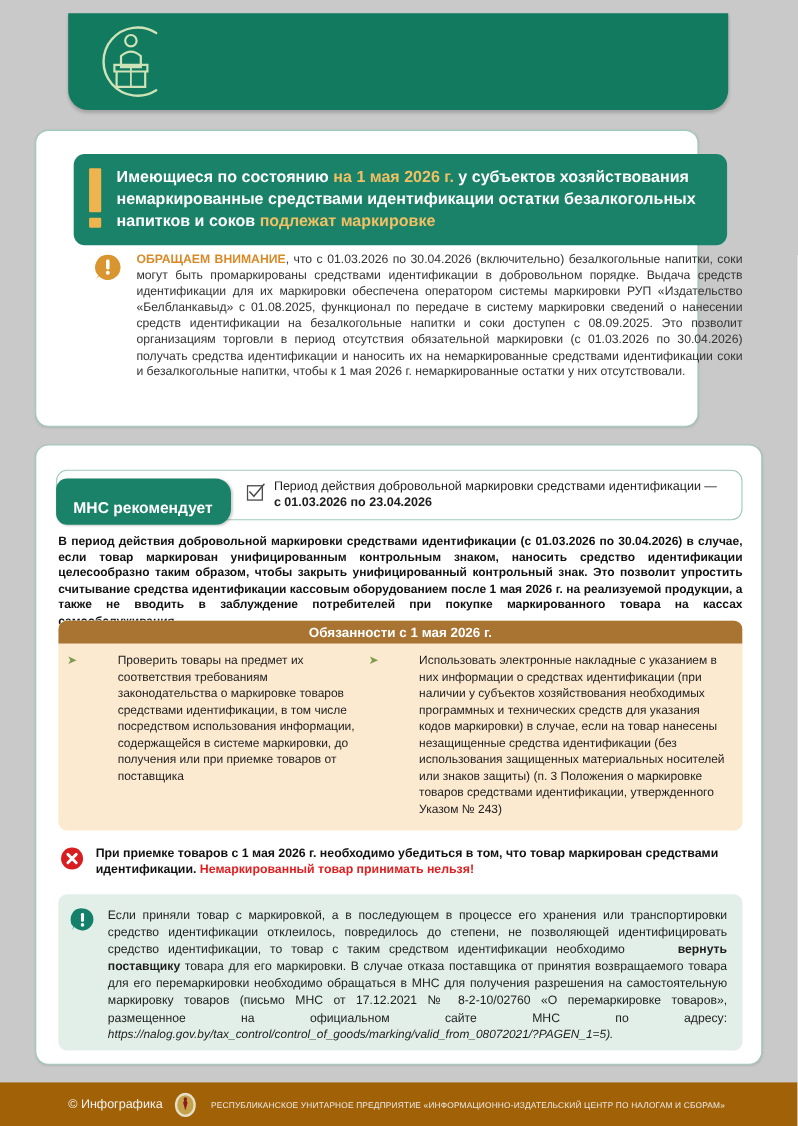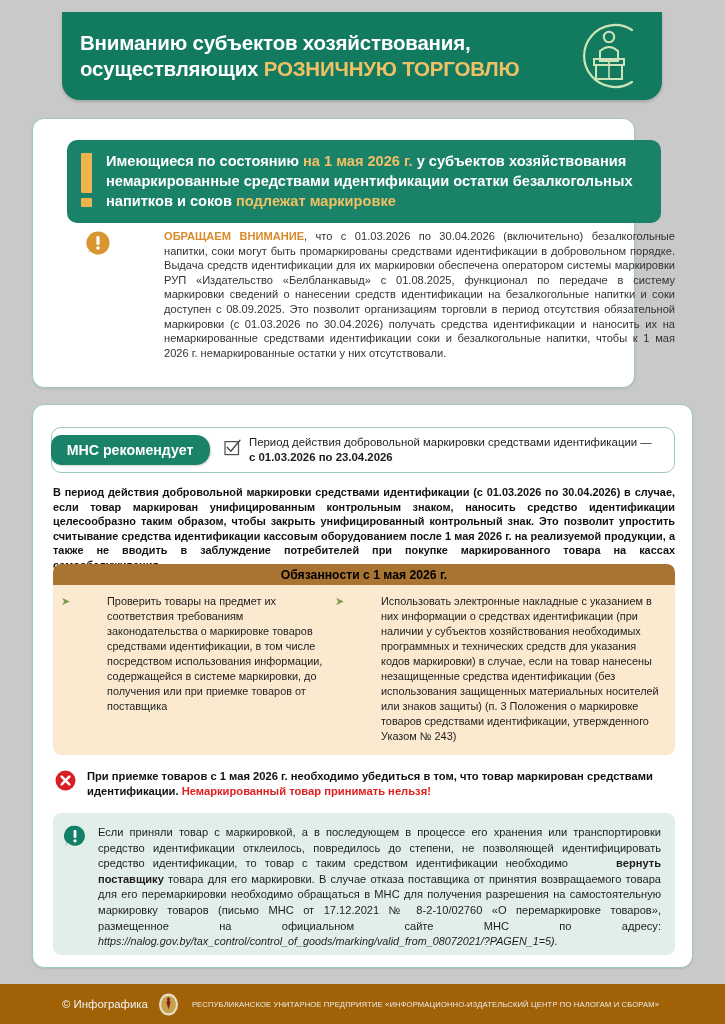--- a/index.html
+++ b/index.html
@@ -128,21 +128,20 @@
     width: 26px;
     height: 26px;
     margin-right: 13px;
     margin-top: 1px;
   }
   .attention-text {
     color: #333333;
     font-size: 11.1px;
     line-height: 14.6px;
     text-align: justify;
-    margin-left: 40px;
   }
   .attention-text .hl {
     color: #d98a28;
     font-weight: bold;
   }
 
   
   .mns-row {
     position: absolute;
     left: 18px;
@@ -161,21 +160,21 @@
     left: -1.3px;
     top: -1.3px;
     height: 30px;
     background: #1a8268;
     border-radius: 10px 14px 14px 10px;
     color: #ffffff;
     font-size: 14.2px;
     font-weight: bold;
     display: flex;
     align-items: center;
-    padding: 0 17px 0 16px;
+    padding: 12px 17px 0 16px;
     margin-top: 8px;
     box-shadow: 1px 1px 2px rgba(0,0,0,0.18);
   }
   .mns-check {
     position: absolute;
     left: 172px;
     top: 11px;
     width: 17px;
     height: 17px;
   }
@@ -210,21 +209,21 @@
     top: 159px;
     width: 622px;
     height: 191px;
     background: #fbe9d0;
     border-radius: 8px;
     overflow: hidden;
   }
   .oblig-head {
     height: 21px;
     background: #a97331;
-    color: #000000;
+    color: #ffffff;
     font-size: 12.2px;
     font-weight: bold;
     display: flex;
     align-items: center;
     justify-content: center;
     border-radius: 8px 8px 0 0;
     text-align: right;
   }
   .oblig-cols {
     display: flex;
@@ -338,24 +337,20 @@
     white-space: nowrap;
   }
 </style>
 </head>
 <body>
 
 <div class="page">
 
   <div class="header">
     <div class="header-inner">
-      <div class="header-title">
-        <span>Вниманию субъектов хозяйствования,</span><br>
-        <span>осуществляющих </span><span class="accent">РОЗНИЧНУЮ ТОРГОВЛЮ</span>
-      </div>
       <div class="header-icon">
         <svg viewBox="0 0 78 78" width="78" height="78" aria-hidden="true">
           <path d="M62 13 A31 31 0 1 0 62 65" fill="none" stroke="#cfe3b8" stroke-width="2.2" stroke-linecap="round"></path>
           <circle cx="39" cy="20" r="5.2" fill="none" stroke="#cfe3b8" stroke-width="2"></circle>
           <path d="M30 34 q9 -8 18 0 l0 10 l-18 0 z" fill="none" stroke="#cfe3b8" stroke-width="2"></path>
           <path d="M24 42 l30 0 l0 6 l-30 0 z" fill="none" stroke="#cfe3b8" stroke-width="2"></path>
           <path d="M26 48 l0 14 l26 0 l0 -14" fill="none" stroke="#cfe3b8" stroke-width="2"></path>
           <path d="M39 42 l0 20" fill="none" stroke="#cfe3b8" stroke-width="1.6"></path>
         </svg>
       </div>

